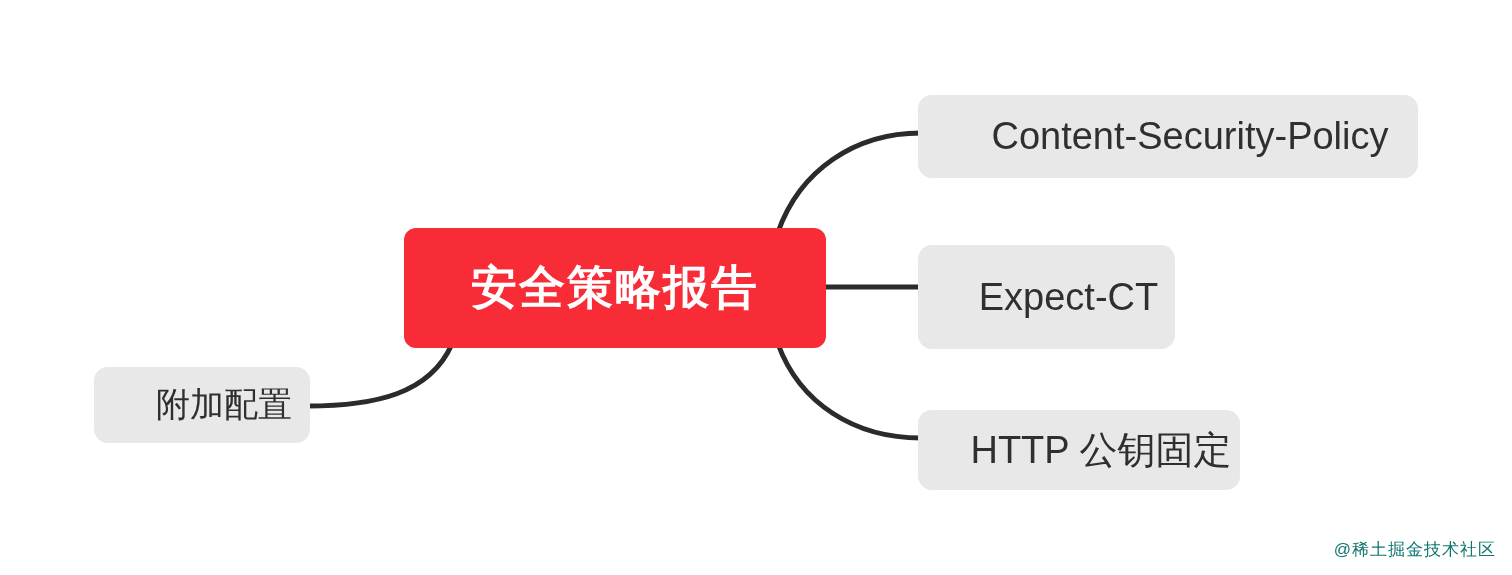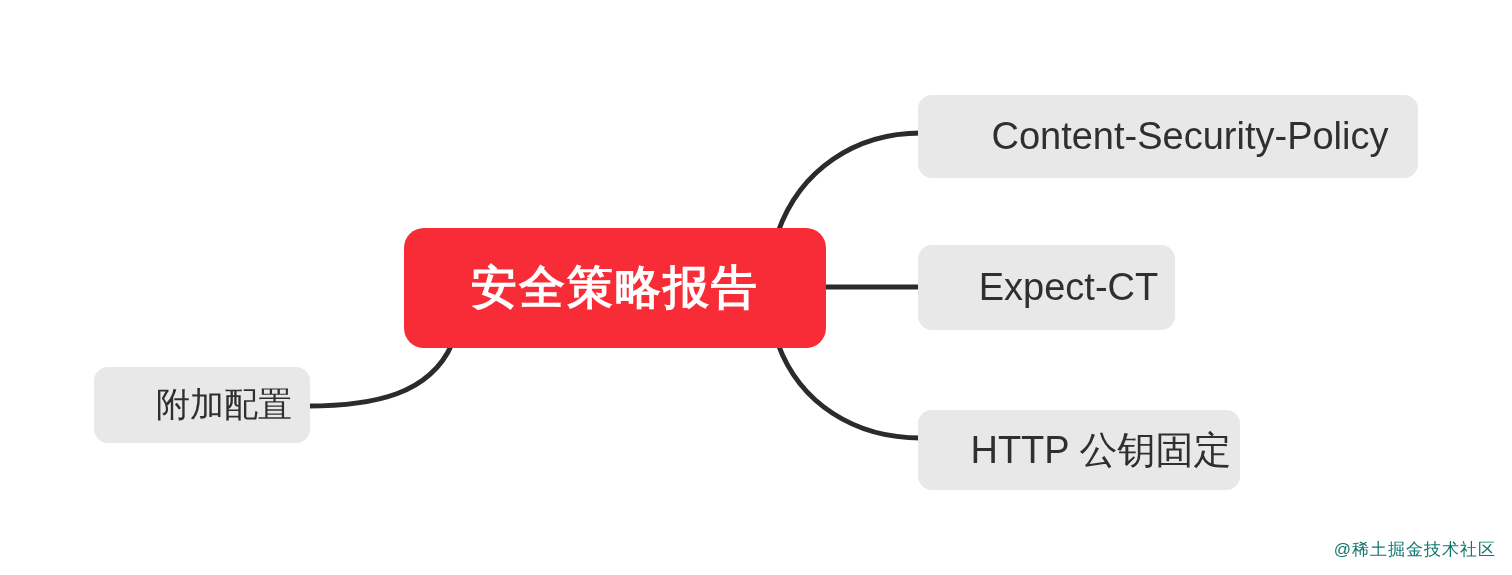--- a/index.html
+++ b/index.html
@@ -28,21 +28,21 @@
   .node {
     position: absolute;
     display: flex;
     align-items: center;
     justify-content: center;
     box-sizing: border-box;
     white-space: nowrap;
   }
   .node-root {
     background: #f72c36;
-    border-radius: 20px;
+    border-radius: 12px;
     color: #ffffff;
     font-weight: 700;
     letter-spacing: 2px;
   }
   .node-branch {
     background: #e8e8e8;
     border-radius: 14px;
     color: #2f2f2f;
     font-weight: 400;
     padding-left: 44px;
@@ -58,21 +58,21 @@
     left: 918px;
     top: 95px;
     width: 500px;
     height: 83px;
     font-size: 38px;
   }
   #node-expect-ct {
     left: 918px;
     top: 245px;
     width: 257px;
-    height: 85px;
+    height: 104px;
     font-size: 38px;
     justify-content: center;
   }
   #node-hpkp {
     left: 918px;
     top: 398px;
     width: 322px;
     height: 80px;
     font-size: 38px;
     margin-top: 12px;

